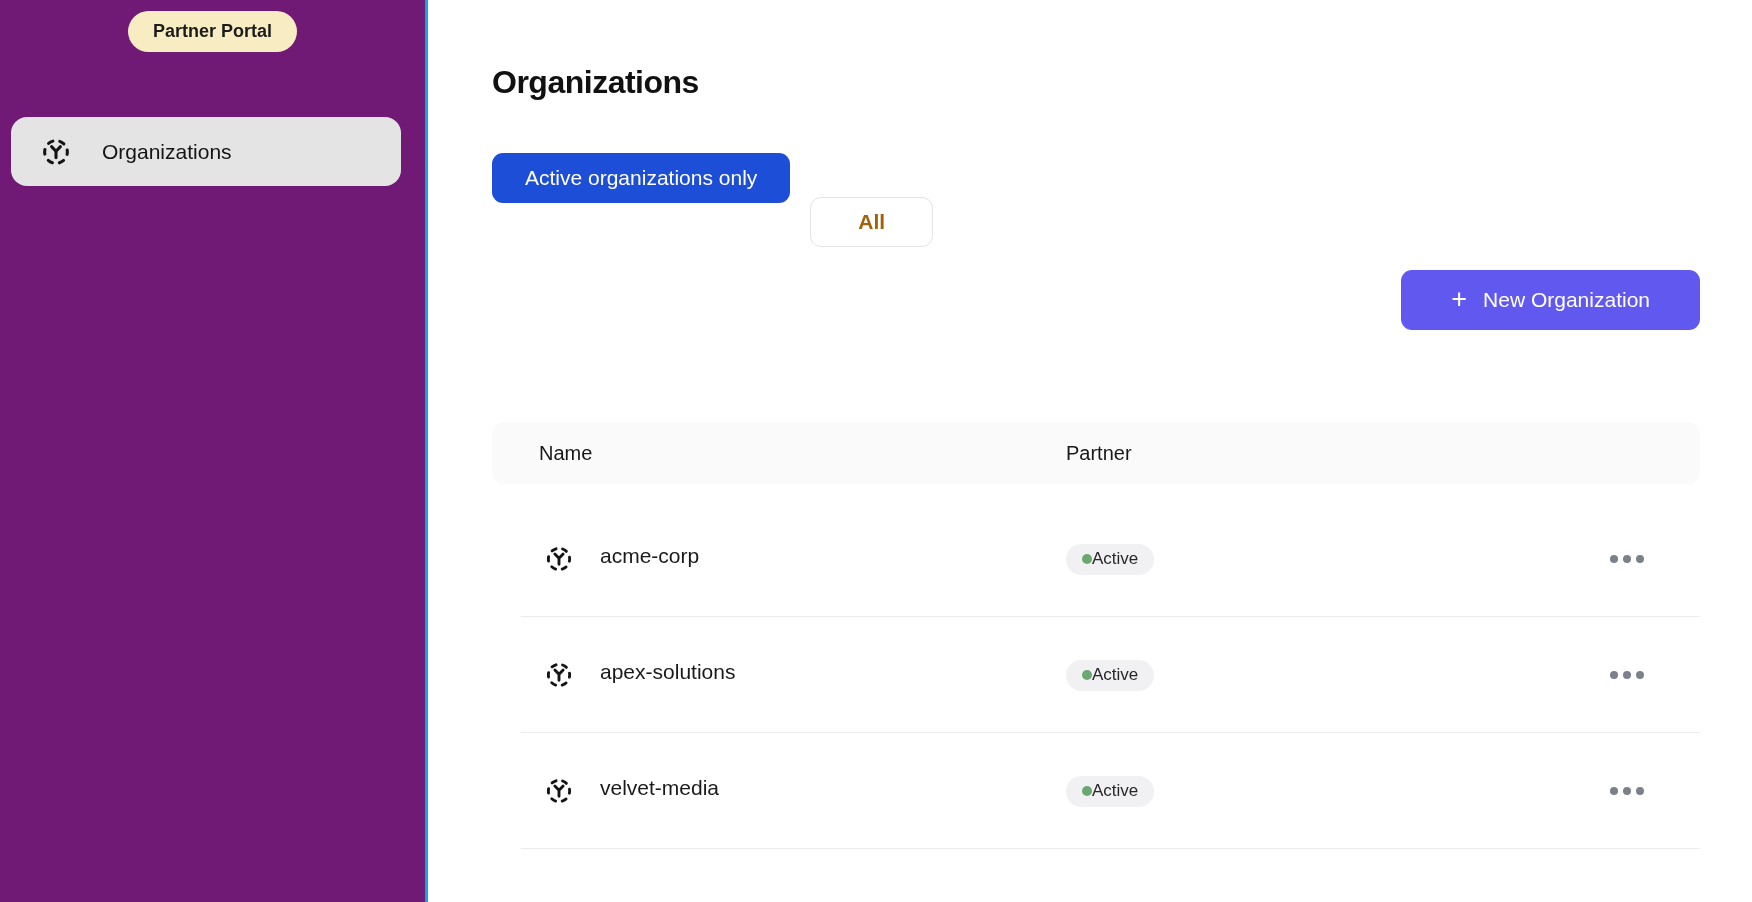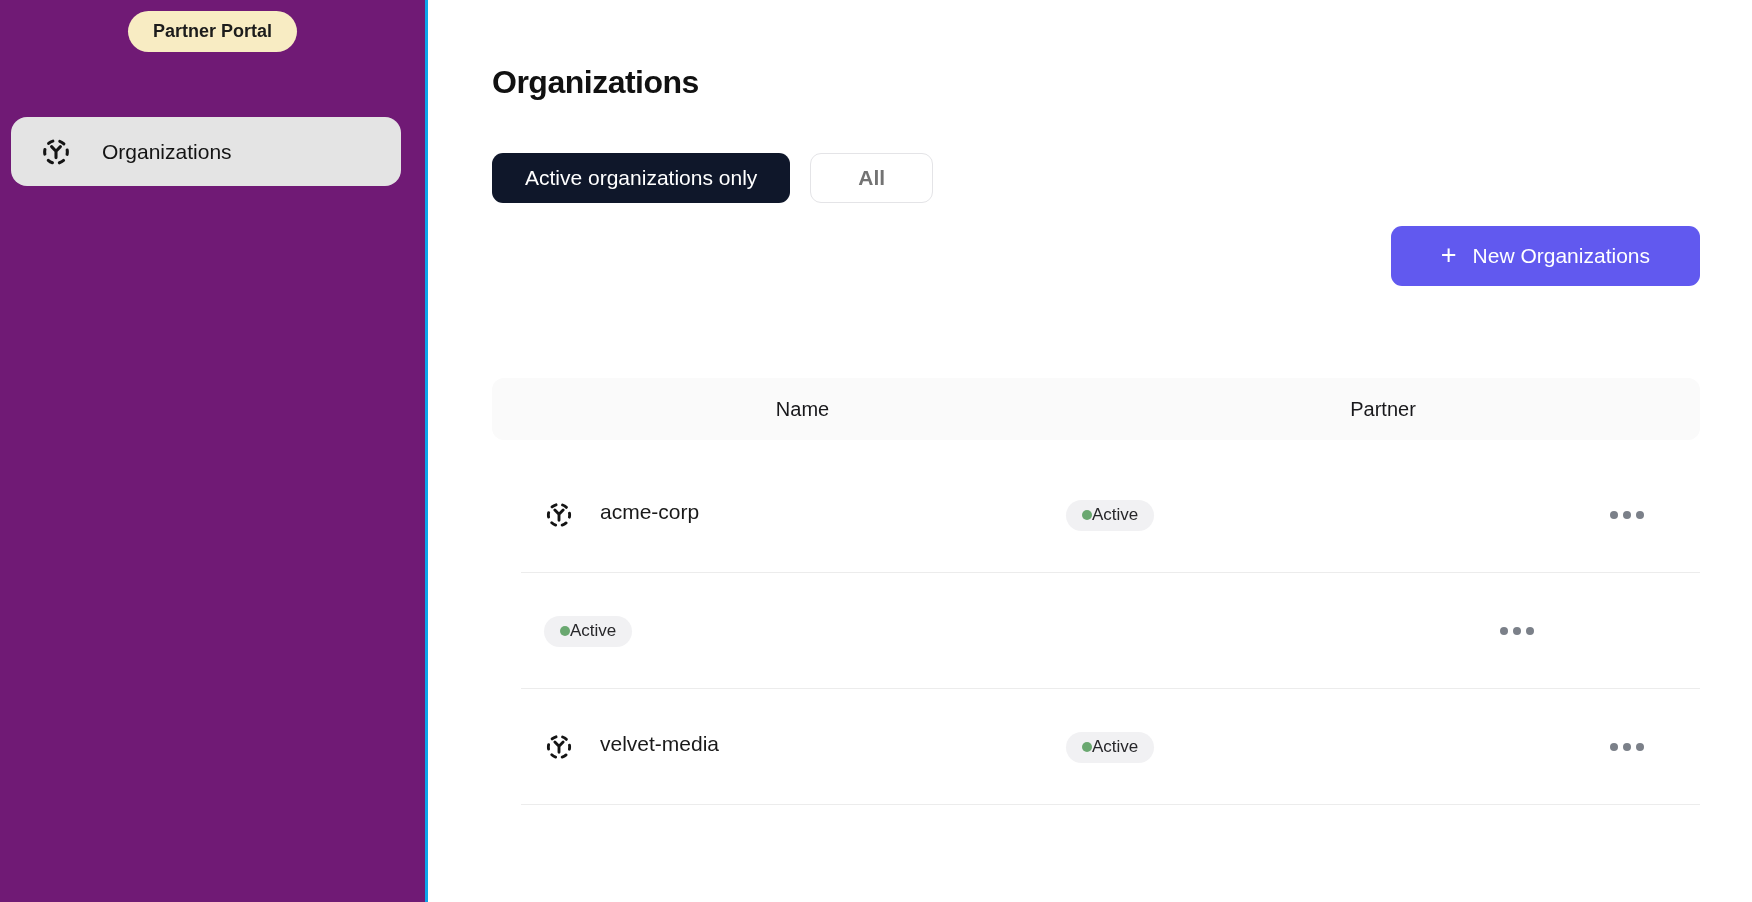--- a/index.html
+++ b/index.html
@@ -63,32 +63,33 @@
 
   .filter-row { margin-top: 52px; display: flex; gap: 20px; }
   .filter-btn {
     height: 50px;
     border-radius: 11px;
     font-family: inherit;
     font-size: 21px;
     cursor: pointer;
   }
   .filter-btn.selected {
-    background: #0f172a;
+    background: #1d4ed8;
     color: #ffffff;
     border: none;
     font-weight: 500;
     padding: 0 33px;
   }
   .filter-btn.unselected {
     background: #ffffff;
-    color: #737373;
+    color: #a16207;
     border: 1px solid #e4e4e7;
     font-weight: 600;
     padding: 0 47px;
+    margin-top: 44px;
   }
 
   .search-row { margin-top: 23px; display: flex; align-items: center; }
   .search-input {
     width: 517px; height: 60px;
     border: 1px solid #e3e3e8;
     border-radius: 13px;
     padding: 0 20px 0 34px;
     font-family: inherit;
     font-size: 21px;
@@ -122,21 +123,20 @@
     background: #fafafa;
     border-radius: 12px;
     display: grid;
     grid-template-columns: 527px 1fr;
     align-items: center;
     padding-left: 47px;
     margin-bottom: 17px;
     font-size: 20px;
     font-weight: 500;
     color: #18181b;
-    text-align: center;
   }
   .row {
     height: 116px;
     display: grid;
     grid-template-columns: 522px 1fr 110px;
     align-items: center;
     padding-left: 52px;
     position: relative;
   }
   .row::after {
@@ -193,21 +193,21 @@
   <h1 class="page-title">Organizations</h1>
 
   <div class="filter-row">
     <button class="filter-btn selected">Active organizations only</button>
     <button class="filter-btn unselected">All</button>
   </div>
 
   <div class="search-row">
     <button class="new-org-btn">
       <span class="plus">+</span>
-      <span>New Organizations</span>
+      <span>New Organization</span>
     </button>
   </div>
 
   <div class="table">
 
     <div class="table-header">
       <span>Name</span>
       <span>Partner</span>
     </div>
 
@@ -226,20 +226,29 @@
         <span>Active</span>
       </div>
       <div class="menu-btn">
         <span class="menu-dot"></span>
         <span class="menu-dot"></span>
         <span class="menu-dot"></span>
       </div>
     </div>
 
     <div class="row">
+      <div class="name-cell">
+        <span class="org-icon">
+          <svg width="30" height="30" viewBox="0 0 24 24">
+            <circle cx="12" cy="12" r="8.5" fill="none" stroke="#141414" stroke-width="2.3" stroke-dasharray="3.6 5.3" stroke-dashoffset="1.8" stroke-linecap="round"></circle>
+            <path d="M12 11.4 L12 16.2 M12 11.4 L8.7 8 M12 11.4 L15.3 8" fill="none" stroke="#141414" stroke-width="2.3" stroke-linecap="round" stroke-linejoin="round"></path>
+          </svg>
+        </span>
+        <span class="org-name">apex-solutions</span>
+      </div>
       <div class="status-badge">
         <span class="status-dot"></span>
         <span>Active</span>
       </div>
       <div class="menu-btn">
         <span class="menu-dot"></span>
         <span class="menu-dot"></span>
         <span class="menu-dot"></span>
       </div>
     </div>

